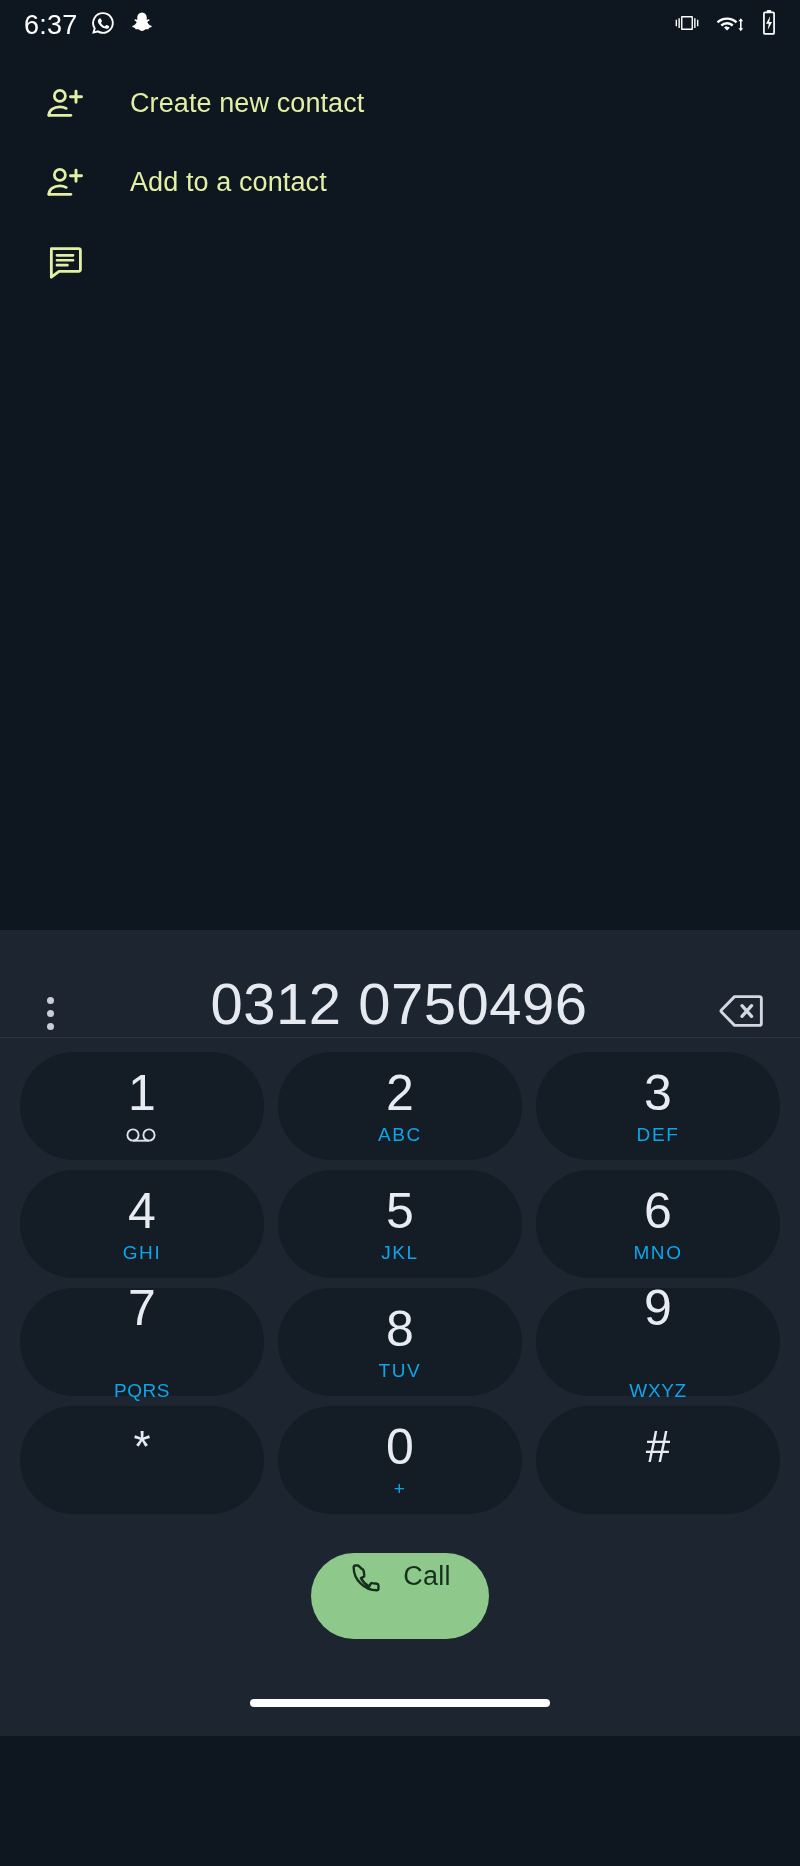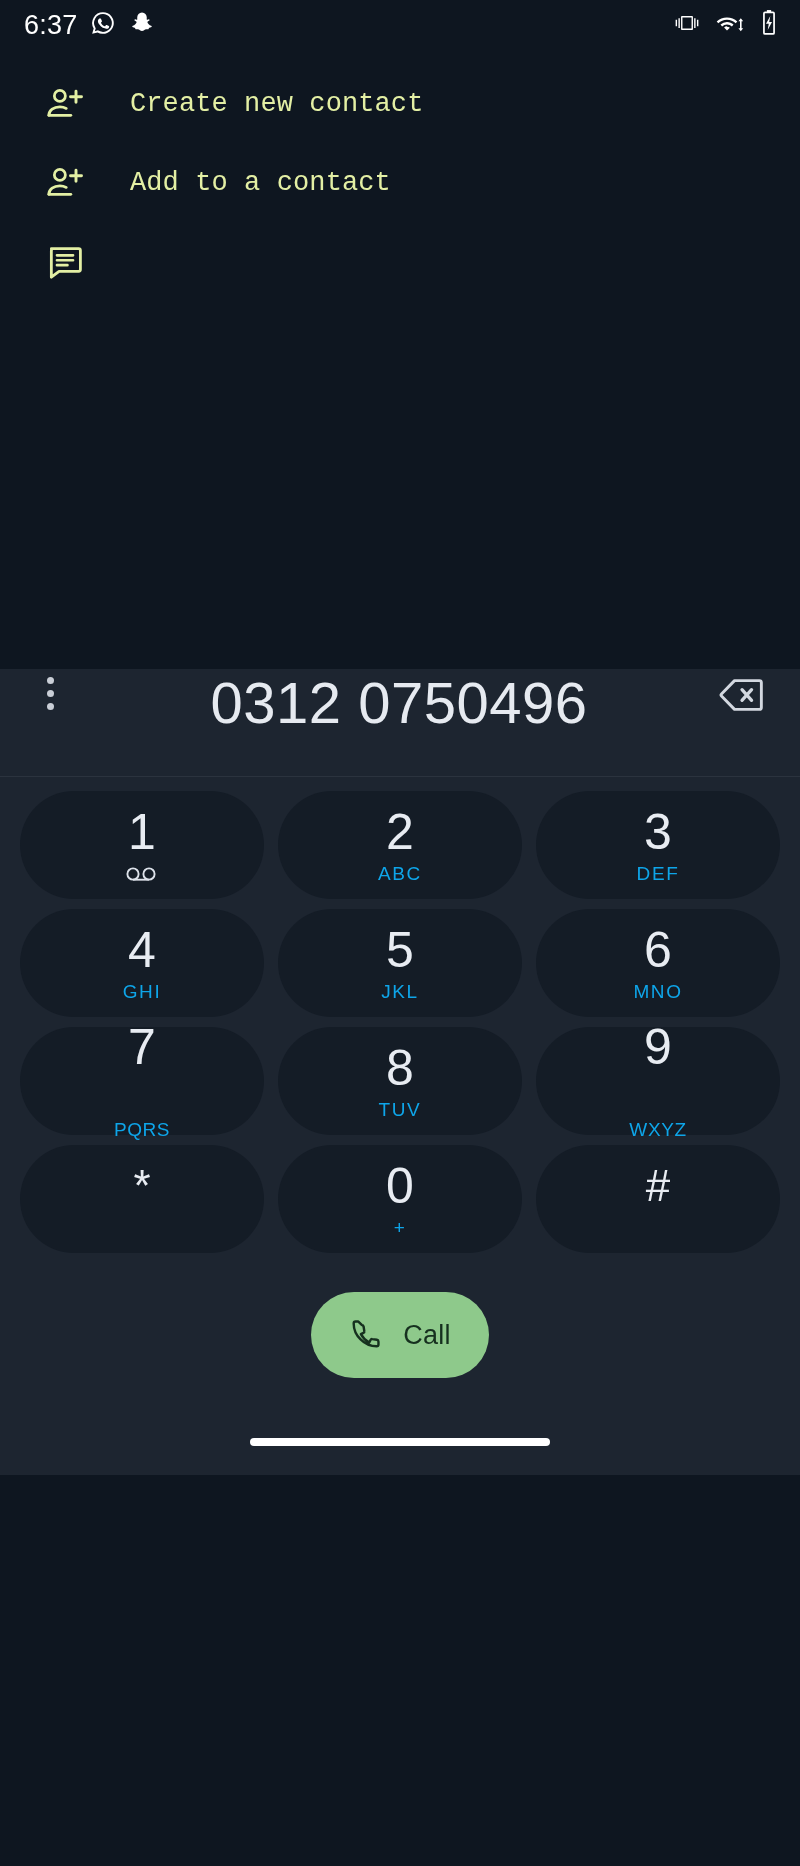--- a/index.html
+++ b/index.html
@@ -4,39 +4,39 @@
 <style>
   * { box-sizing: border-box; margin: 0; padding: 0; }
   html, body {
     width: 800px; height: 1866px;
     background: #0e1620;
     font-family: "Liberation Sans", sans-serif;
     overflow: hidden;
   }
   .phone {
     position: relative;
-    width: 800px; height: 1475px;
+    width: 800px; height: 1736px;
     background: #0e1620;
     display: flex; flex-direction: column;
   }
 
   
   .statusbar {
     height: 50px; flex: 0 0 50px;
     display: flex; align-items: center;
     padding: 0 22px 0 24px;
     color: #ffffff;
   }
   .status-left { display: flex; align-items: center; gap: 13px; }
   .status-time { font-size: 27px; letter-spacing: .2px; color:#ffffff; }
   .status-right { margin-left: auto; display: flex; align-items: center; gap: 15px; }
   .sicon { display:block; }
 
   
-  .actions { flex: 1 1 auto; padding-top: 14px; font-family: Liberation Mono, monospace; }
+  .actions { flex: 1 1 auto; padding-top: 14px; }
   .action-row {
     display: flex; align-items: center;
     height: 79px;
     padding-left: 42px;
   }
   .action-icon {
     width: 46px; height: 46px;
     display: flex; align-items: center; justify-content: center;
     flex: 0 0 46px;
   }
@@ -48,21 +48,21 @@
   }
 
   
   .dialpanel {
     flex: 0 0 auto;
     background: #1d2530;
     display: flex; flex-direction: column;
   }
   .numberbar {
     height: 108px;
-    display: flex; align-items: flex-start;
+    display: flex; align-items: flex-end;
     padding: 0 30px 0 26px;
     border-bottom: 1px solid #2b333e;
     position: relative;
   }
   .overflow-btn {
     width: 48px; height: 48px;
     display: flex; flex-direction: column;
     align-items: center; justify-content: center;
     gap: 6px;
     flex: 0 0 48px;
@@ -124,21 +124,21 @@
     display: flex; align-items: center; justify-content: center;
   }
   .call-btn {
     background: #8ec98b;
     color: #10261a;
     border: none;
     height: 86px;
     min-width: 156px;
     padding: 8px 38px;
     border-radius: 43px;
-    display: flex; align-items: center; justify-content: center;
+    display: flex; align-items: flex-start; justify-content: center;
     gap: 20px;
     cursor: pointer;
     margin-top: 8px;
   }
   .call-btn span.call-label {
     font-size: 27px; color:#16301f; letter-spacing:.2px;
   }
 
   
   .navbar {

